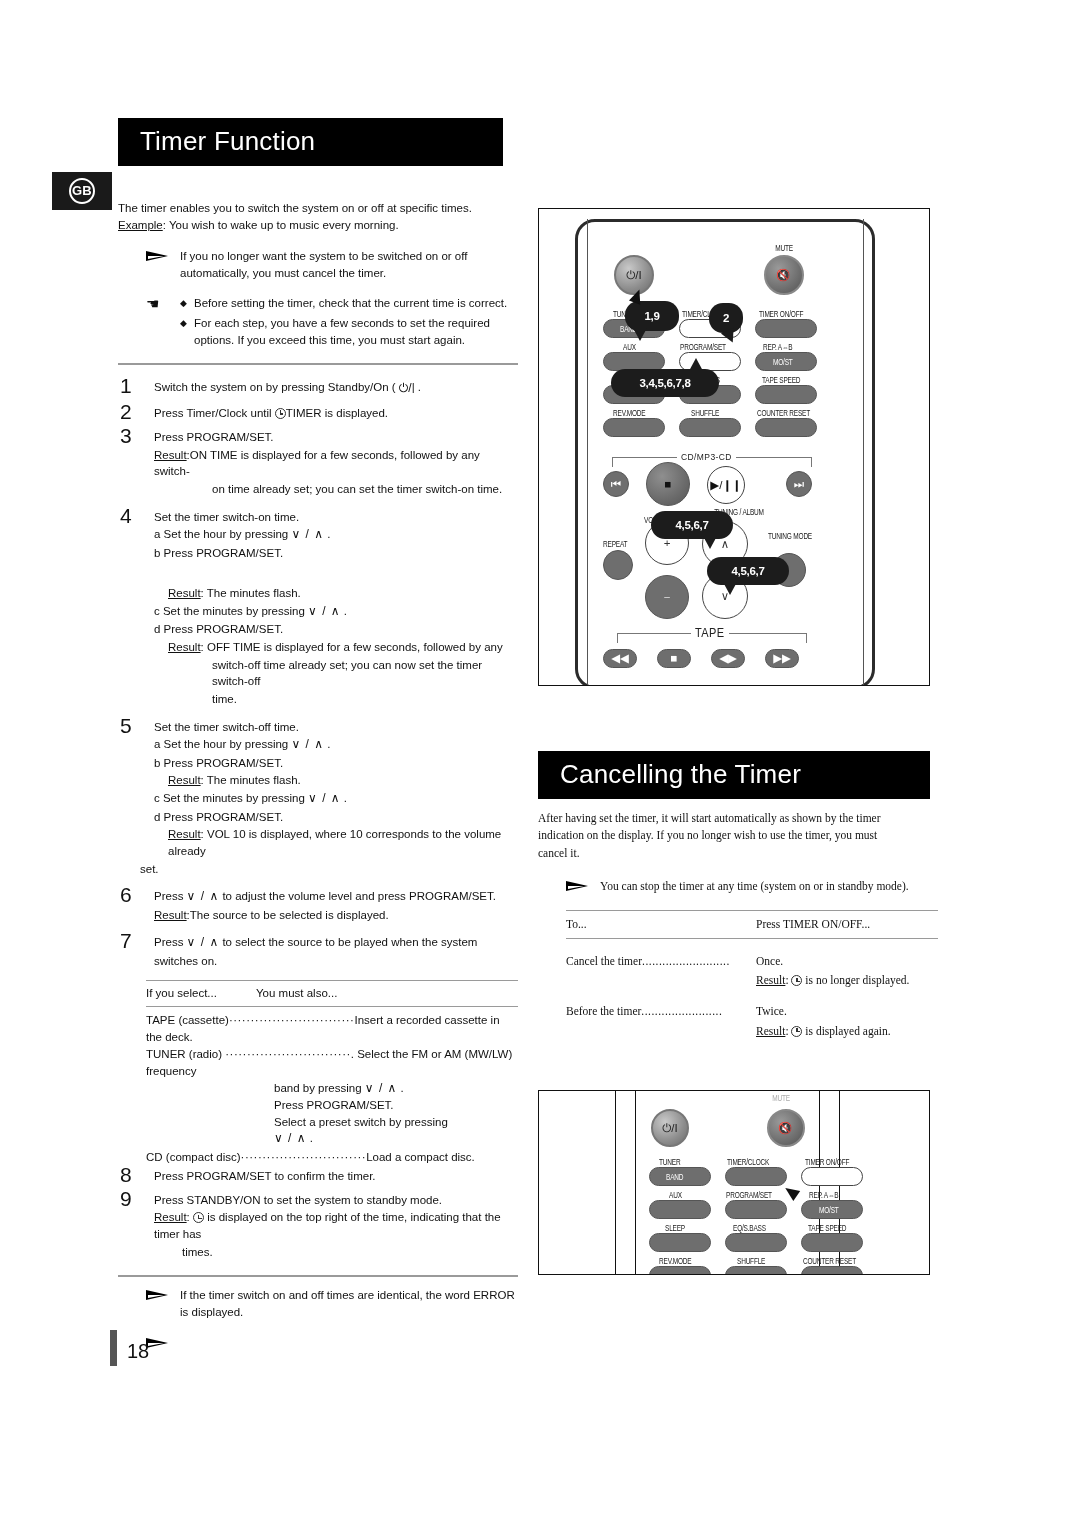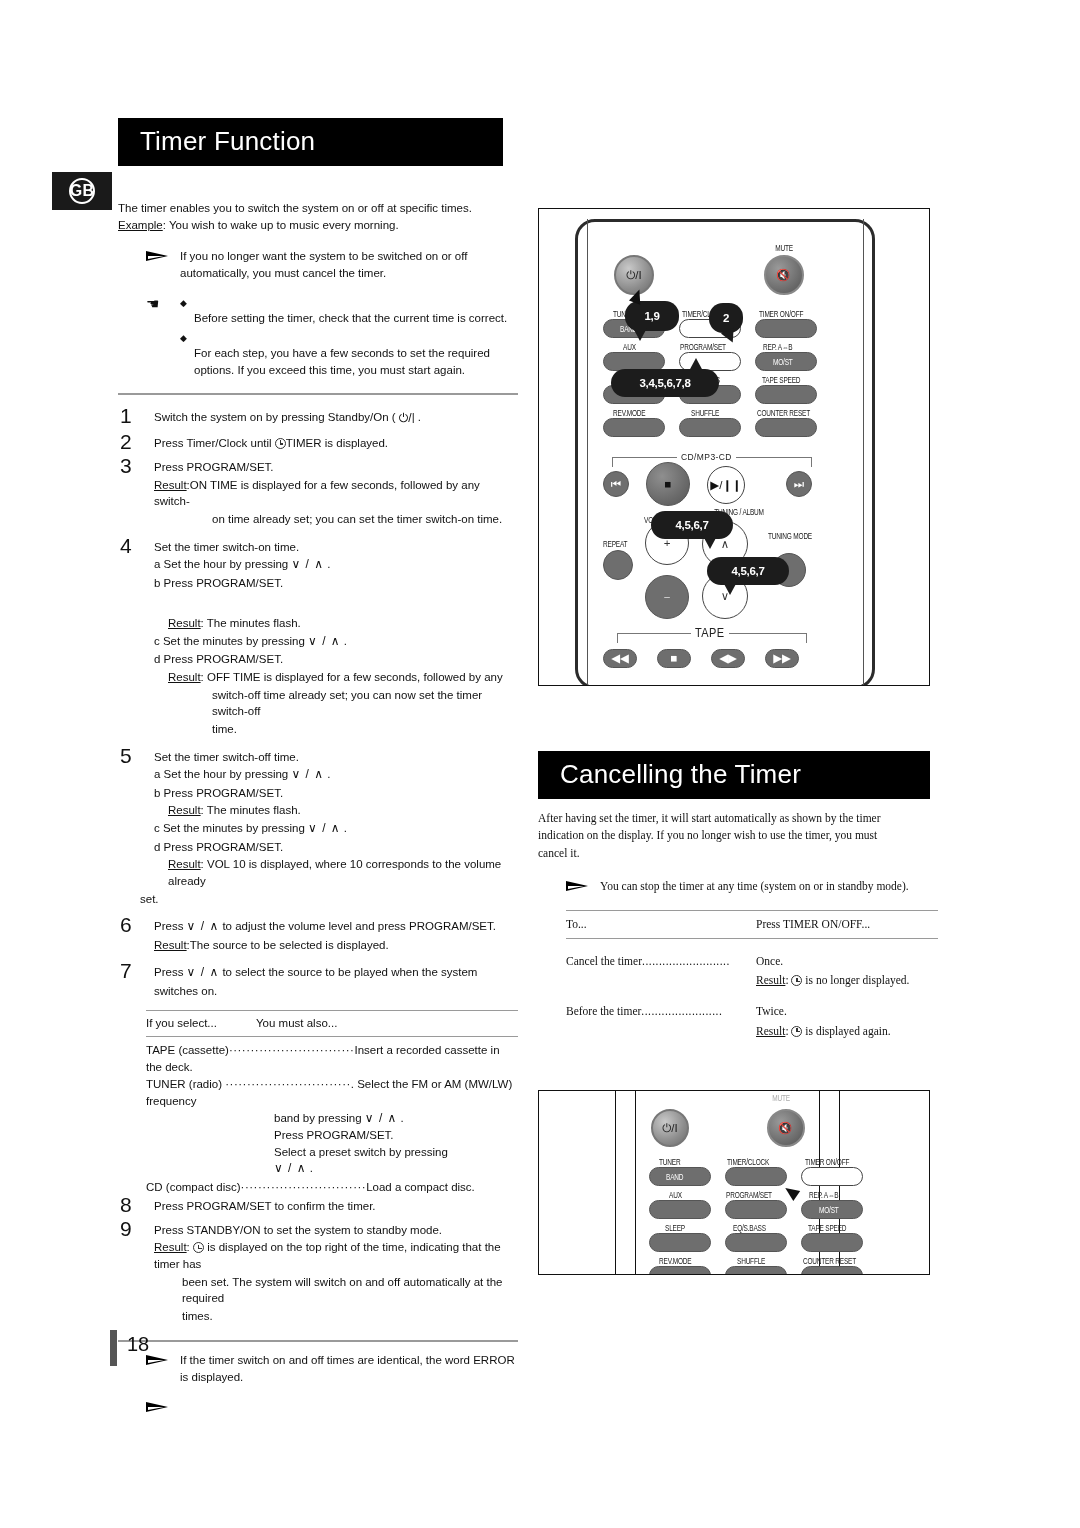--- a/index.html
+++ b/index.html
@@ -15,21 +15,21 @@
 
   
   .gb-badge{
     position:absolute; left:52px; top:172px;
     width:60px; height:38px; background:#1a1a1a;
     display:flex; align-items:center; justify-content:center;
   }
   .gb-circle{
     width:26px; height:26px; border-radius:50%;
     border:2px solid #fff; color:#fff;
-    font-size:16px; font-weight:bold;
+    font-size:13px; font-weight:bold;
     display:flex; align-items:center; justify-content:center;
     letter-spacing:.3px;
   }
 
   
   .title-bar{
     position:absolute; background:#000; color:#fff;
     display:flex; align-items:center;
     padding-left:22px;
     font-size:26px; font-weight:400; letter-spacing:.2px;
@@ -72,21 +72,21 @@
   .arrow-gly::after{
     content:""; position:absolute; left:2px; top:5px;
     border-left:16px solid #fff;
     border-top:0px solid transparent;
     border-bottom:3px solid transparent;
   }
   .hand-gly{ font-size:14px; }
 
   .bullets .b-row{ display:flex; margin-bottom:3px; }
   .bullets .b-mark{ flex:0 0 14px; font-size:9px; padding-top:2px; }
-  .bullets .b-txt{ flex:1;margin-top:15px; }
+  .bullets .b-txt{ flex:1; }
 
   hr.rule{
     border:none; border-top:2px solid #9a9a9a; margin:12px 0 10px 0;
   }
 
   
   .step{ display:flex; margin-bottom:2px; }
   .step .num{
     flex:0 0 36px; font-size:21px; line-height:1.05;
     padding-left:2px; font-weight:400;
@@ -134,21 +134,21 @@
     border-bottom:1.6px solid #9a9a9a; padding:5px 0;
   }
   .rtbl .hdr .c1{ flex:0 0 190px; }
   .rtbl .body-row{ display:flex; margin-top:14px; }
   .rtbl .body-row .c1{ flex:0 0 190px; }
   .rtbl .body-row .c2{ flex:1; }
 
   
   .pagenum{
     position:absolute; left:110px; top:1330px;
-    display:flex; align-items:flex-start;
+    display:flex; align-items:flex-end;
   }
   .pagenum .bar{
     width:7px; height:36px; background:#555; margin-right:10px;
   }
   .pagenum .n{ font-size:20px; }
 
   
   .fig{
     position:absolute; border:1.8px solid #111; background:#fff;
     overflow:hidden;
@@ -361,21 +361,20 @@
     <div class="body">
       <div class="ln">Press  PROGRAM/SET to confirm the timer.</div>
     </div>
   </div>
 
   <div class="step" style="margin-top:2px;">
     <div class="num">9</div>
     <div class="body">
       <div class="ln">Press STANDBY/ON to set the system to standby mode.</div>
       <div class="ln"><span class="u">Result</span>: <span class="glyph-clock"></span> is displayed on the top right of the time, indicating that the timer has</div>
-      <div class="ln indent2">been set. The system will switch on and off automatically at the required</div>
       <div class="ln indent2">times.</div>
     </div>
   </div>
 
   <hr class="rule" style="margin-top:14px;">
 
   <div class="note" style="margin-top:4px;">
     <div class="gly"><span class="arrow-gly"></span></div>
     <div class="txt">If the timer switch on and off times are identical, the word ERROR is displayed.</div>
   </div>

